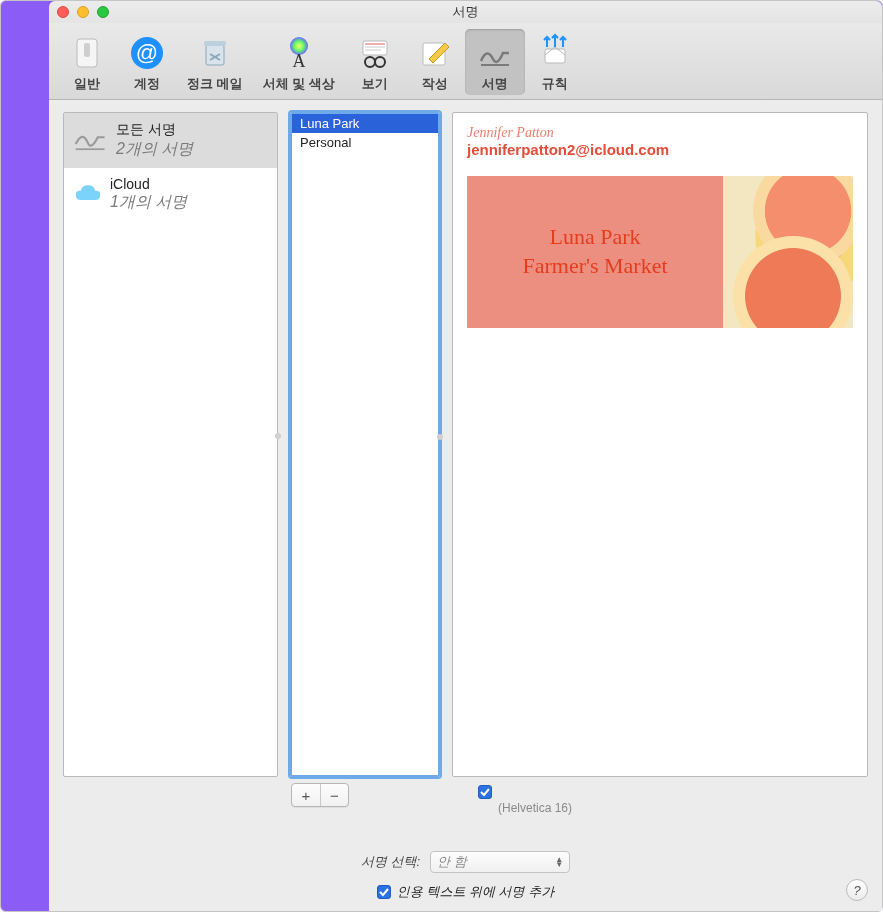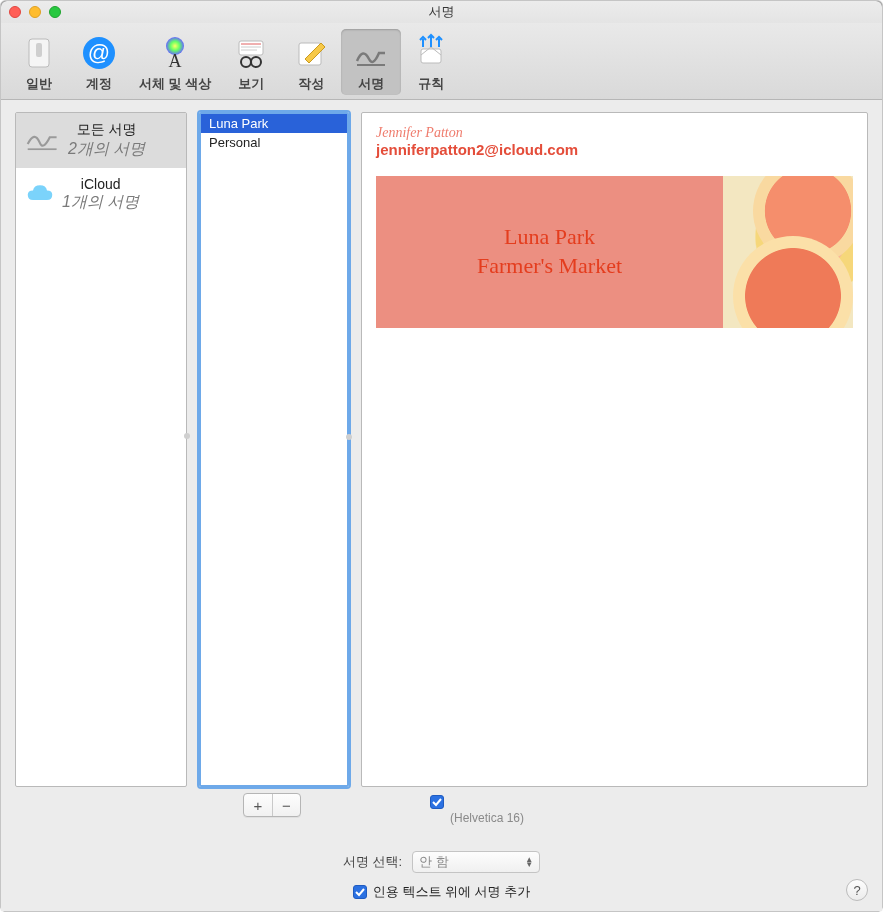--- a/index.html
+++ b/index.html
@@ -9,24 +9,25 @@
       background: #fff;
       width: 883px;
       height: 912px;
       overflow: hidden;
     }
     .window {
       width: 883px;
       height: 912px;
       border: 1px solid #c5c5c5;
       border-radius: 6px;
-      background: #737373;
+      background: #8b5cf6;
       display: flex;
       flex-direction: column;
       box-shadow: 0 0 0 1px rgba(0,0,0,0.04);
+      padding-left: 48px;
     }
     .titlebar {
       height: 22px;
       display: flex;
       align-items: center;
       padding: 0 8px;
       position: relative;
       border-top-left-radius: 6px;
       border-top-right-radius: 6px;
       background: linear-gradient(#ececec,#e4e4e4);
@@ -70,22 +71,22 @@
       flex:1;
       display:flex;
       gap: 12px;
     }
     .pane {
       background:#fff;
       border:1px solid #b9b9b9;
       border-radius:2px;
     }
     .accounts {
-      width: 172px;
-      display:flex; flex-direction:column;text-align:center;
+      width: 215px;
+      display:flex; flex-direction:column;
     }
     .acct-row {
       display:flex; gap:8px; padding:8px 10px; align-items:center;
     }
     .acct-row.selected { background:#dcdcdc; }
     .acct-text .name{font-size:14px; color:#222;}
     .acct-text .sub{font-size:16px; color:#7a7a7a;font-style:italic;}
     .sig-icon svg{width:34px;height:28px;}
     .cloud-icon svg{width:28px;height:22px;}
     .siglist {
@@ -144,28 +145,29 @@
     }
     .segbtn button + button{border-left:1px solid #c9c9c9;}
     .below-right {
       margin-top:-22px; margin-left:415px;
     }
     .chkrow{display:flex;align-items:center;gap:6px;font-size:13px;color:#222;}
     .chkbox{width:14px;height:14px;background:#2b71e2;border-radius:3px;display:flex;align-items:center;justify-content:center;border:1px solid #1f5bc0;}
     .chkbox svg{width:10px;height:10px;}
     .hint{color:#8a8a8a;font-size:12px;margin-left:20px;margin-top:2px;}
     .bottom {
-      margin-top:26px;
+      margin-top:36px;
       display:flex; flex-direction:column; align-items:center; gap:10px;
       position:relative;
+      font-style:italic;
     }
     .selrow{display:flex;align-items:center;gap:10px;}
     .selrow label{font-size:13px;color:#444;}
     .popup {
-      width:128px; height:22px; border:1px solid #c4c4c4; border-radius:4px;
+      width:140px; height:22px; border:1px solid #c4c4c4; border-radius:4px;
       background:linear-gradient(#fdfdfd,#f0f0f0);
       display:flex; align-items:center; justify-content:space-between;
       padding:0 6px; font-size:13px; color:#888;
     }
     .popup .chev{display:flex;flex-direction:column;line-height:5px;font-size:8px;color:#666;}
     .helpbtn {
       position:absolute; right:0; bottom:0;
       width:22px;height:22px;border-radius:50%;border:1px solid #bcbcbc;
       background:linear-gradient(#fdfdfd,#ececec);
       display:flex;align-items:center;justify-content:center;
@@ -201,20 +203,31 @@
       <div class="tb-label">일반</div>
     </div>
     <div class="tb-item">
       <div class="tb-icon">
         <svg viewBox="0 0 40 40">
             <circle cx="20" cy="20" r="16" fill="#1e90ff"></circle>
             <text x="20" y="27" text-anchor="middle" font-size="22" fill="#fff" font-family="Arial">@</text>
           </svg>
       </div>
       <div class="tb-label">계정</div>
+    </div>
+    <div class="tb-item">
+      <div class="tb-icon">
+        <svg viewBox="0 0 40 40">
+            <rect x="11" y="12" width="18" height="20" rx="2" fill="#d8e3ec" stroke="#8fa7b8"></rect>
+            <rect x="9" y="8" width="22" height="5" rx="2" fill="#bcd0dd"></rect>
+            <line x1="15" y1="21" x2="25" y2="27" stroke="#8fa7b8" stroke-width="2"></line>
+            <line x1="25" y1="21" x2="15" y2="27" stroke="#8fa7b8" stroke-width="2"></line>
+          </svg>
+      </div>
+      <div class="tb-label">정크 메일</div>
     </div>
     <div class="tb-item">
       <div class="tb-icon">
         <svg viewBox="0 0 40 40">
             <circle cx="20" cy="13" r="9" fill="url(#g1)"></circle>
             <defs>
               <radialGradient id="g1">
                 <stop offset="0" stop-color="#ff6"></stop>
                 <stop offset="0.5" stop-color="#6f6"></stop>
                 <stop offset="1" stop-color="#66f"></stop>

